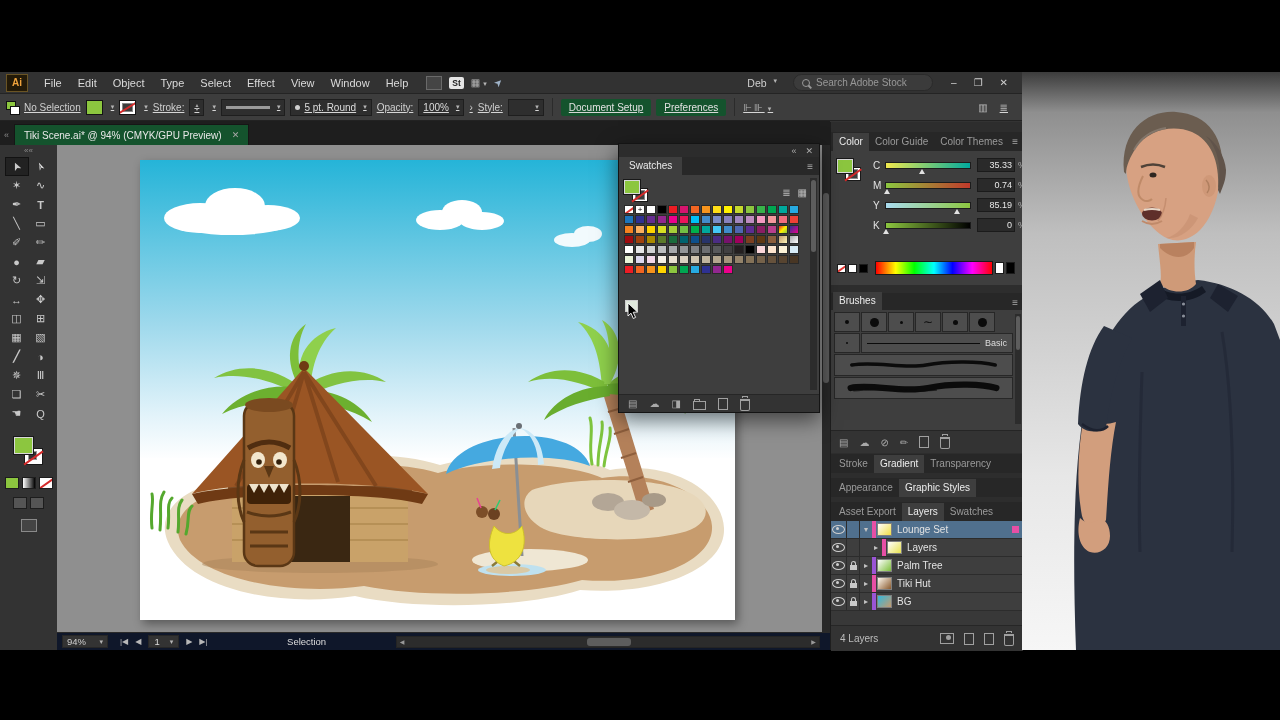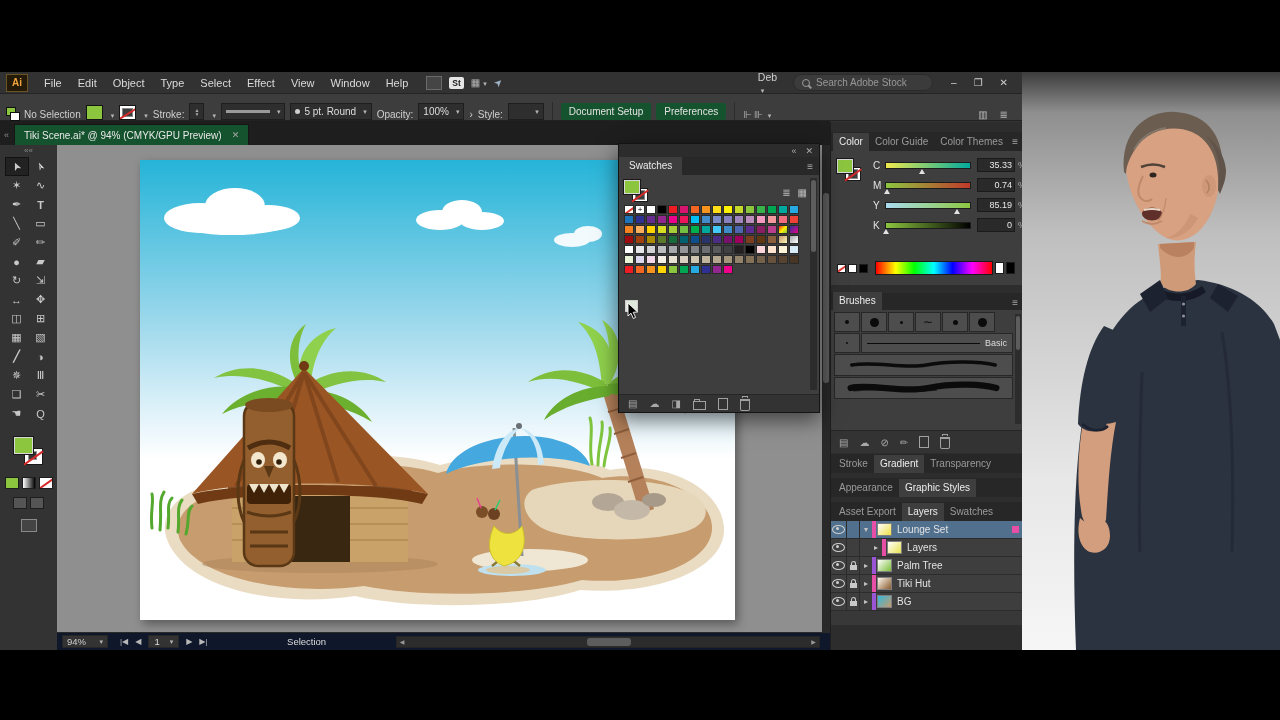--- a/index.html
+++ b/index.html
@@ -12,29 +12,29 @@
   .menubar{position:absolute;left:0;top:0;width:100%;height:22px;background:#323232;border-bottom:1px solid #242424;display:flex;align-items:center;box-sizing:border-box;}
   .ai-logo{width:20px;height:16px;background:#231a08;color:#f0a33c;font-weight:bold;font-size:10px;text-align:center;line-height:16px;margin:0 8px 0 6px;border:1px solid #6a5424;}
   .menus{display:flex;align-items:center;}
   .menu-item{padding:0 8px;color:#dadada;font-size:11px;}
   .mb-icons{display:flex;align-items:center;gap:7px;margin-left:10px;}
   .mb-docicon{width:14px;height:12px;border:1px solid #6a6a6a;background:#454545;}
   .stock-badge{background:#e6e6e6;color:#222;font-size:8.5px;font-weight:bold;padding:1px 3px;border-radius:2px;}
   .arrange-icon{color:#b5b5b5;font-size:10px;}
   .rocket-icon{color:#9fb3c8;font-size:10px;display:inline-block;transform:rotate(-45deg);}
   .mb-spacer{flex:1;}
-  .workspace{display:flex;align-items:flex-start;gap:4px;color:#cfcfcf;margin-right:16px;font-size:10.5px;flex-direction:column;}
+  .workspace{display:flex;align-items:flex-start;gap:4px;color:#cfcfcf;margin-right:16px;font-size:10.5px;}
   .searchbox{display:flex;align-items:center;gap:6px;background:#3b3b3b;border:1px solid #2a2a2a;border-radius:9px;height:15px;padding:0 8px;margin-right:18px;color:#989898;font-size:10px;width:122px;}
   .glass-icon{width:6px;height:6px;border:1.5px solid #999;border-radius:50%;position:relative;flex:0 0 auto;}
   .glass-icon::after{content:'';position:absolute;width:4px;height:1.5px;background:#999;transform:rotate(45deg);left:5px;top:6px;}
   .win-controls{display:flex;gap:17px;margin-right:14px;color:#cfcfcf;font-size:10px;}
   .caret{font-size:7px;color:#b5b5b5;margin-left:3px;}
 
   
-  .controlbar{position:absolute;left:0;top:22px;width:100%;height:27px;background:#3d3d3d;border-bottom:1px solid #222;display:flex;align-items:flex-end;font-size:10px;gap:5px;padding:0 6px;box-sizing:border-box;}
+  .controlbar{position:absolute;left:0;top:22px;width:100%;height:27px;background:#3d3d3d;border-bottom:1px solid #222;display:flex;align-items:center;font-size:10px;gap:5px;padding:0 6px;box-sizing:border-box;text-decoration:underline;}
   .cb-minifs{position:relative;width:13px;height:13px;flex:0 0 auto;}
   .cb-minifs .f{position:absolute;left:0;top:0;width:8px;height:7px;background:#8cc63f;border:1px solid #111;}
   .cb-minifs .s{position:absolute;left:4px;top:5px;width:8px;height:7px;background:#fff;border:1px solid #111;}
   .cb-label{color:#cfcfcf;}
   .fill-swatch{width:15px;height:13px;background:#8cc63f;border:1px solid #141414;}
   .stroke-swatch{width:15px;height:13px;background:#fff;border:1px solid #141414;position:relative;overflow:hidden;}
   .stroke-swatch::after{content:'';position:absolute;left:3px;top:3px;right:3px;bottom:3px;background:#3d3d3d;outline:1px solid #888;}
   .stroke-swatch::before{content:'';position:absolute;left:-4px;right:-4px;top:50%;height:2px;background:#d42a2a;transform:rotate(-32deg);z-index:2;}
   .cb-box{background:#2e2e2e;border:1px solid #1e1e1e;height:15px;display:flex;align-items:center;padding:0 4px;color:#ddd;gap:4px;}
   .stepper{display:inline-flex;flex-direction:column;font-size:5px;color:#aaa;line-height:4px;}
@@ -798,20 +798,29 @@
               <span class="lock-icon" data-show="true"></span>
             </span>
             <span class="l-chev">▸</span>
             <span class="l-bar" style="background: rgb(154, 85, 214);"></span>
             <span class="l-thumb" style="background: linear-gradient(135deg, rgb(53, 184, 220), rgb(197, 154, 109));"></span>
             <span class="l-name">BG</span>
 
           </div>
         </div>
 
+      <div class="sec sec-layersfoot">
+        <span>4 Layers</span>
+        <span class="lf-icons">
+          <span class="mask-icon"></span>
+          <span class="page-icon"></span>
+          <span class="page-icon"></span>
+          <span class="trash-icon"></span>
+        </span>
+      </div>
     </div>
 
     <div class="floatpanel">
       <div class="fp-head">
         <span>«</span>
         <span>✕</span>
       </div>
       <div class="fp-tabs">
         <span class="fp-tab">Swatches</span>
         <span class="fp-menu">≡</span>

